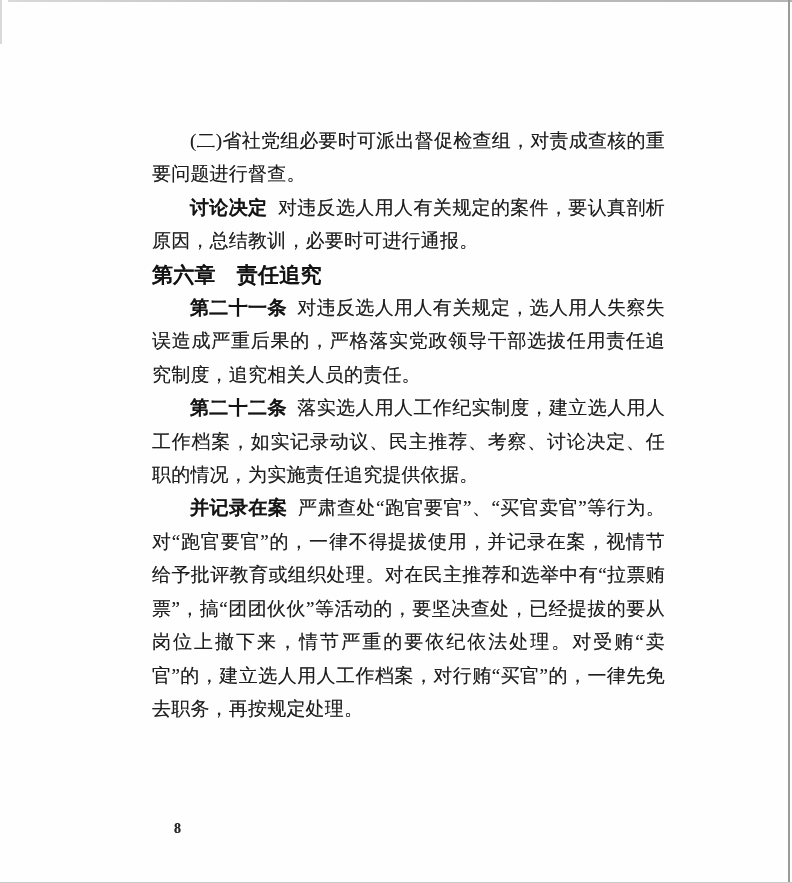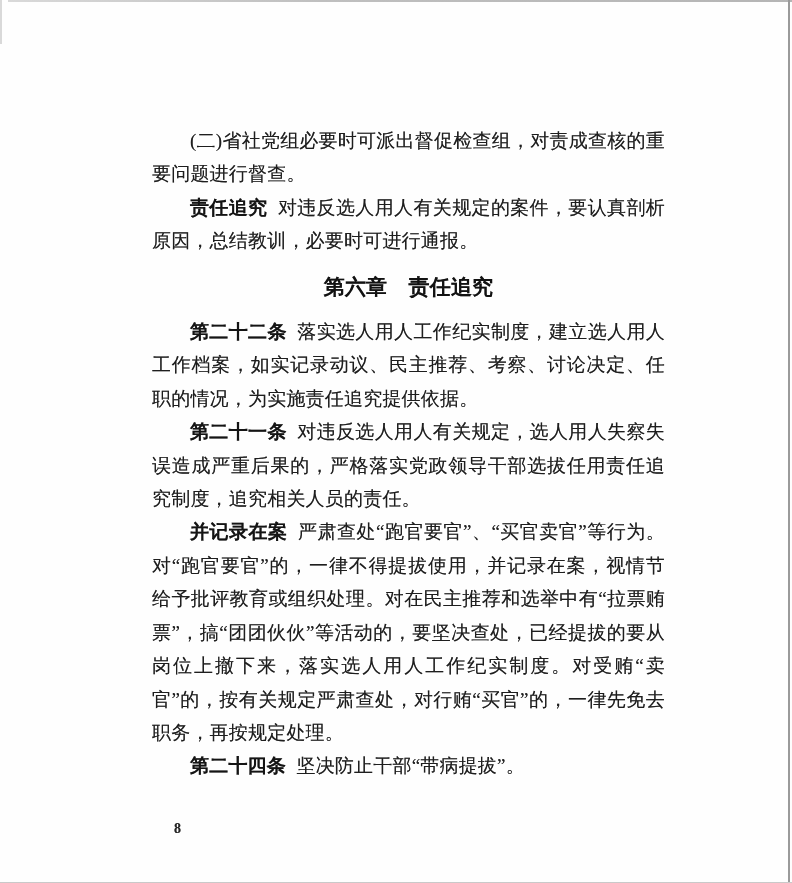--- a/index.html
+++ b/index.html
@@ -63,23 +63,22 @@
   }
   .clause-lead {
     font-family: "Liberation Sans", "DejaVu Sans", sans-serif;
     font-weight: 700;
     color: #141414;
   }
   .clause-lead:not(:empty) {
     margin-right: 0.55em;
   }
   .chapter-heading {
-    margin: 12px;
+    margin: 0;
     text-indent: 0;
-    text-align: center;
     font-family: "Liberation Sans", "DejaVu Sans", sans-serif;
     font-weight: 700;
     font-size: 21px;
     line-height: 33.4px;
     color: #121212;
   }
   .page-number {
     position: absolute;
     left: 174px;
     top: 821px;
@@ -96,30 +95,29 @@
 
   <div class="edge-top"></div>
   <div class="edge-right"></div>
   <div class="edge-bottom"></div>
   <div class="edge-left"></div>
 
   <main class="doc-body">
 
     <p class="para"><span class="clause-lead"></span><span>(二)省社党组必要时可派出督促检查组，对责成查核的重要问题进行督查。</span></p>
 
-    <p class="para"><span class="clause-lead">责任追究</span><span>对违反选人用人有关规定的案件，要认真剖析原因，总结教训，必要时可进行通报。</span></p>
+    <p class="para"><span class="clause-lead">讨论决定</span><span>对违反选人用人有关规定的案件，要认真剖析原因，总结教训，必要时可进行通报。</span></p>
 
     <h2 class="chapter-heading">第六章　责任追究</h2>
 
+    <p class="para"><span class="clause-lead">第二十一条</span><span>对违反选人用人有关规定，选人用人失察失误造成严重后果的，严格落实党政领导干部选拔任用责任追究制度，追究相关人员的责任。</span></p>
+
     <p class="para"><span class="clause-lead">第二十二条</span><span>落实选人用人工作纪实制度，建立选人用人工作档案，如实记录动议、民主推荐、考察、讨论决定、任职的情况，为实施责任追究提供依据。</span></p>
 
-    <p class="para"><span class="clause-lead">第二十一条</span><span>对违反选人用人有关规定，选人用人失察失误造成严重后果的，严格落实党政领导干部选拔任用责任追究制度，追究相关人员的责任。</span></p>
+    <p class="para"><span class="clause-lead">并记录在案</span><span>严肃查处“跑官要官”、“买官卖官”等行为。对“跑官要官”的，一律不得提拔使用，并记录在案，视情节给予批评教育或组织处理。对在民主推荐和选举中有“拉票贿票”，搞“团团伙伙”等活动的，要坚决查处，已经提拔的要从岗位上撤下来，情节严重的要依纪依法处理。对受贿“卖官”的，建立选人用人工作档案，对行贿“买官”的，一律先免去职务，再按规定处理。</span></p>
 
-    <p class="para"><span class="clause-lead">并记录在案</span><span>严肃查处“跑官要官”、“买官卖官”等行为。对“跑官要官”的，一律不得提拔使用，并记录在案，视情节给予批评教育或组织处理。对在民主推荐和选举中有“拉票贿票”，搞“团团伙伙”等活动的，要坚决查处，已经提拔的要从岗位上撤下来，落实选人用人工作纪实制度。对受贿“卖官”的，按有关规定严肃查处，对行贿“买官”的，一律先免去职务，再按规定处理。</span></p>
-
-    <p class="para"><span class="clause-lead">第二十四条</span><span>坚决防止干部“带病提拔”。</span></p>
 
 
   </main>
 
   <div class="page-number">8</div>
 
 </div>
 
 </body></html>

